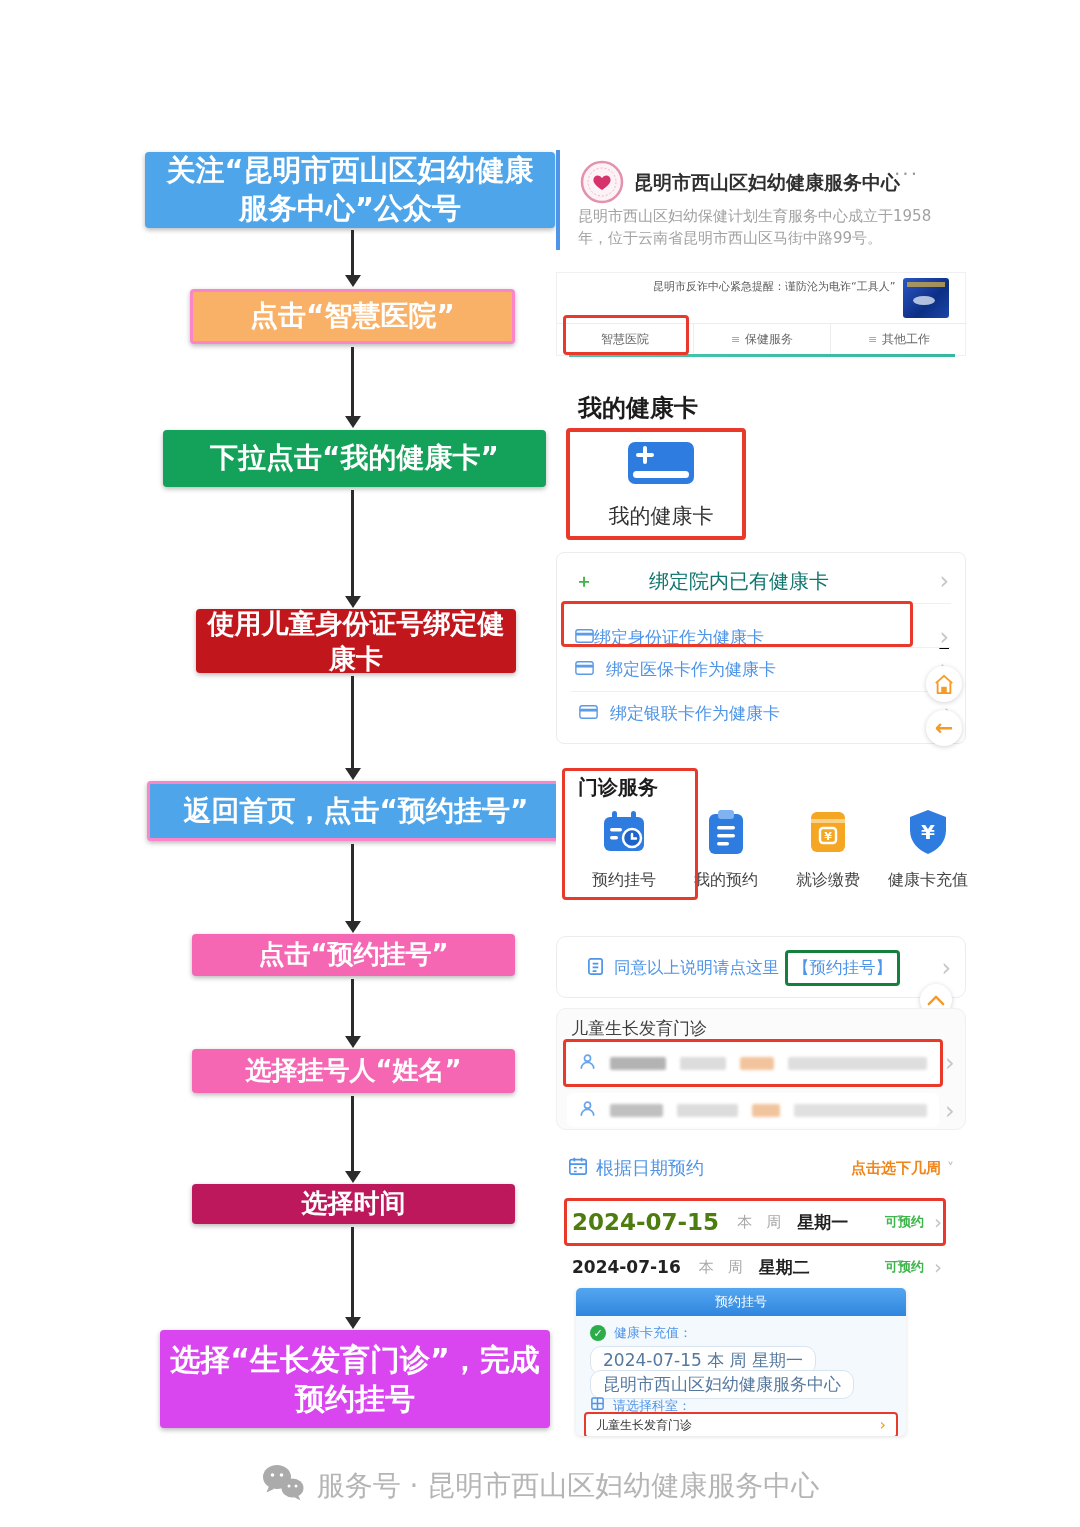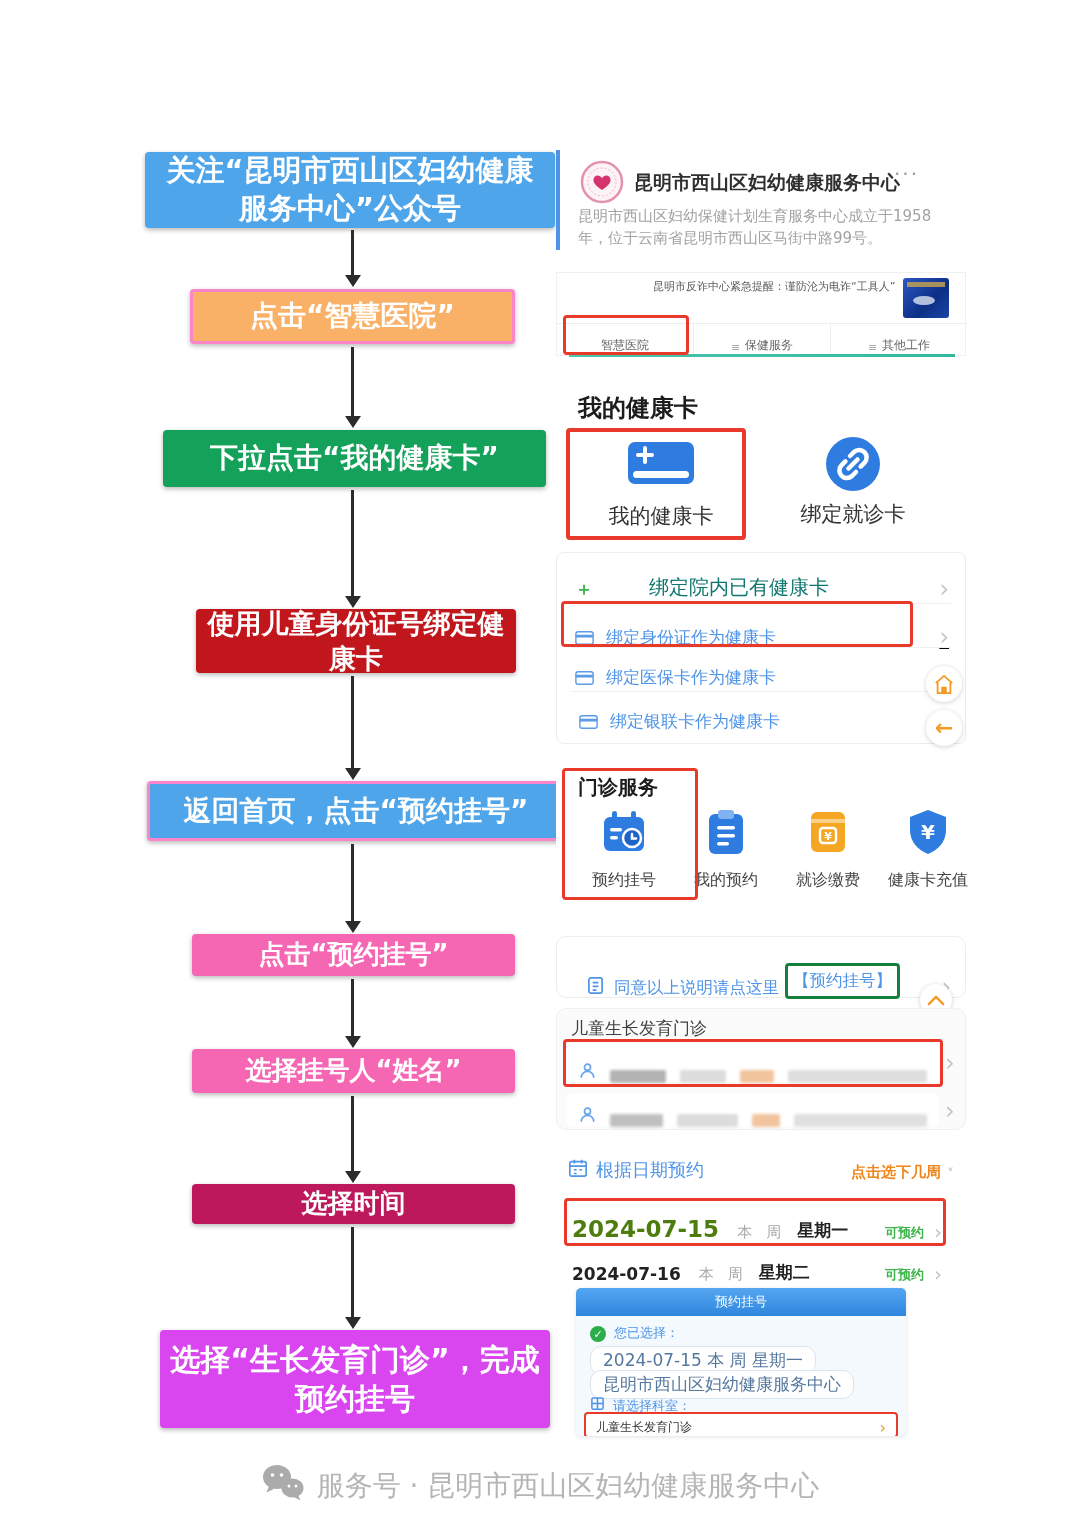--- a/index.html
+++ b/index.html
@@ -18,21 +18,21 @@
   .arrow::after {
     content:""; position:absolute; left:50%; transform:translateX(-50%);
     bottom:-11px; width:0; height:0;
     border:8px solid transparent; border-bottom:0; border-top:12px solid #2b2b2b;
   }
   
   .panel { position:absolute; background:#fff; }
   .card { border:1px solid #ececec; border-radius:8px; background:#fff; }
   .redbox { position:absolute; border:3px solid #E8392B; border-radius:4px; pointer-events:none; }
   .chev { color:#c6c6c6; font-size:24px; line-height:1; font-weight:400; }
-  .row { display:flex; align-items:flex-end; }
+  .row { display:flex; align-items:center; }
   .blur-bar { height:13px; border-radius:2px; filter:blur(1.6px); }
   .pill {
     display:inline-block; background:#fff; border:1px solid #d8e4f0; border-radius:11px;
     padding:2px 12px; font-size:17px; color:#55789e; white-space:nowrap;
   }
   .float-btn {
     position:absolute; width:36px; height:36px; border-radius:50%; background:#fff;
     box-shadow:0 1px 5px rgba(0,0,0,.18); display:flex; align-items:center; justify-content:center;
   }
   .icon-item { position:absolute; display:flex; flex-direction:column; align-items:center; }
@@ -117,44 +117,31 @@
     <div class="icon-item" style="left:30px;top:58px;width:150px;">
       <span>
         <svg width="70" height="50" viewBox="0 0 70 50">
           <rect x="2" y="4" width="66" height="42" rx="7" fill="#2E7CE0"></rect>
           <rect x="7" y="33" width="56" height="7" rx="3.5" fill="#fff"></rect>
           <path d="M19 10v14M12 17h14" stroke="#fff" stroke-width="4" stroke-linecap="round"></path>
         </svg>
       </span>
       <span class="lbl" style="font-size:21px;color:#333;">我的健康卡</span>
     </div>
-    <div class="icon-item" style="left:222px;top:56px;width:150px;">
-      <span>
-        <svg width="56" height="56" viewBox="0 0 56 56">
-          <circle cx="28" cy="28" r="27" fill="#2E7CE0"></circle>
-          <g stroke="#fff" stroke-width="4.5" fill="none" stroke-linecap="round">
-            <path d="M25 20l4-4a7.5 7.5 0 0 1 10.6 10.6l-4 4"></path>
-            <path d="M31 36l-4 4A7.5 7.5 0 0 1 16.4 29.4l4-4"></path>
-            <path d="M23.5 32.5l9-9"></path>
-          </g>
-        </svg>
-      </span>
-      <span class="lbl" style="font-size:21px;color:#333;margin-top:4px;">绑定就诊卡</span>
-    </div>
     <div class="redbox" style="left:10px;top:48px;width:180px;height:112px;border-width:4px;"></div>
   </div>
 
   <div class="panel card" style="left:556px;top:552px;width:410px;height:192px;">
     <div class="row" style="position:absolute;left:18px;top:8px;width:374px;height:40px;gap:12px;">
       <span style="color:#3DB54A;font-size:18px;font-weight:bold;">＋</span>
       <span style="font-size:20px;color:#0f766e;flex:1;margin-left:44px;">绑定院内已有健康卡</span>
       <span class="chev">›</span>
     </div>
     <div class="divider" style="top:50px;"></div>
-    <div class="row" style="position:absolute;left:18px;top:56px;width:374px;height:40px;gap:12px;text-decoration:underline;">
+    <div class="row" style="position:absolute;left:18px;top:64px;width:374px;height:40px;text-decoration:underline;">
       <span>
         <svg width="19" height="14" viewBox="0 0 20 15">
             <rect x="0.75" y="0.75" width="18.5" height="13.5" rx="2.5" fill="none" stroke="#5B9BE8" stroke-width="1.5"></rect>
             <rect x="0.75" y="4" width="18.5" height="3" fill="#5B9BE8"></rect>
           </svg>
       </span>
       <span style="font-size:17px;color:#4E94E8;flex:1;">绑定身份证作为健康卡</span>
       <span class="chev">›</span>
     </div>
     <div class="redbox" style="left:4px;top:48px;width:352px;height:46px;"></div>
@@ -324,21 +311,21 @@
       <span class="chev" style="margin-left:10px;font-size:20px;">›</span>
     </div>
   </div>
 
   <div class="panel" style="left:576px;top:1288px;width:330px;height:148px;background:#F4F9FD;border-radius:5px;box-shadow:0 1px 4px rgba(0,0,0,.12);overflow:hidden;">
     <div style="position:absolute;left:0;top:0;width:330px;height:28px;background:linear-gradient(180deg,#54A6F0,#2F86DE);display:flex;align-items:center;justify-content:center;">
       <span style="color:#fff;font-size:13px;">预约挂号</span>
     </div>
     <div class="row" style="position:absolute;left:14px;top:36px;gap:8px;">
       <span style="width:16px;height:16px;border-radius:50%;background:#2BAE4A;color:#fff;font-size:11px;display:flex;align-items:center;justify-content:center;">✓</span>
-      <span style="font-size:13px;color:#4E94E8;">您已选择：</span>
+      <span style="font-size:13px;color:#4E94E8;">健康卡充值：</span>
     </div>
     <span class="pill" style="position:absolute;left:14px;top:58px;">2024-07-15 本 周 星期一</span>
     <span class="pill" style="position:absolute;left:14px;top:82px;">昆明市西山区妇幼健康服务中心</span>
     <div class="row" style="position:absolute;left:14px;top:108px;gap:8px;">
       <span>
         <svg width="15" height="15" viewBox="0 0 16 16" fill="none" stroke="#4E94E8" stroke-width="1.6">
           <rect x="2" y="2" width="12" height="12" rx="1.5"></rect>
             <path d="M8 2v12M2 8h12"></path>
         </svg>
       </span>

